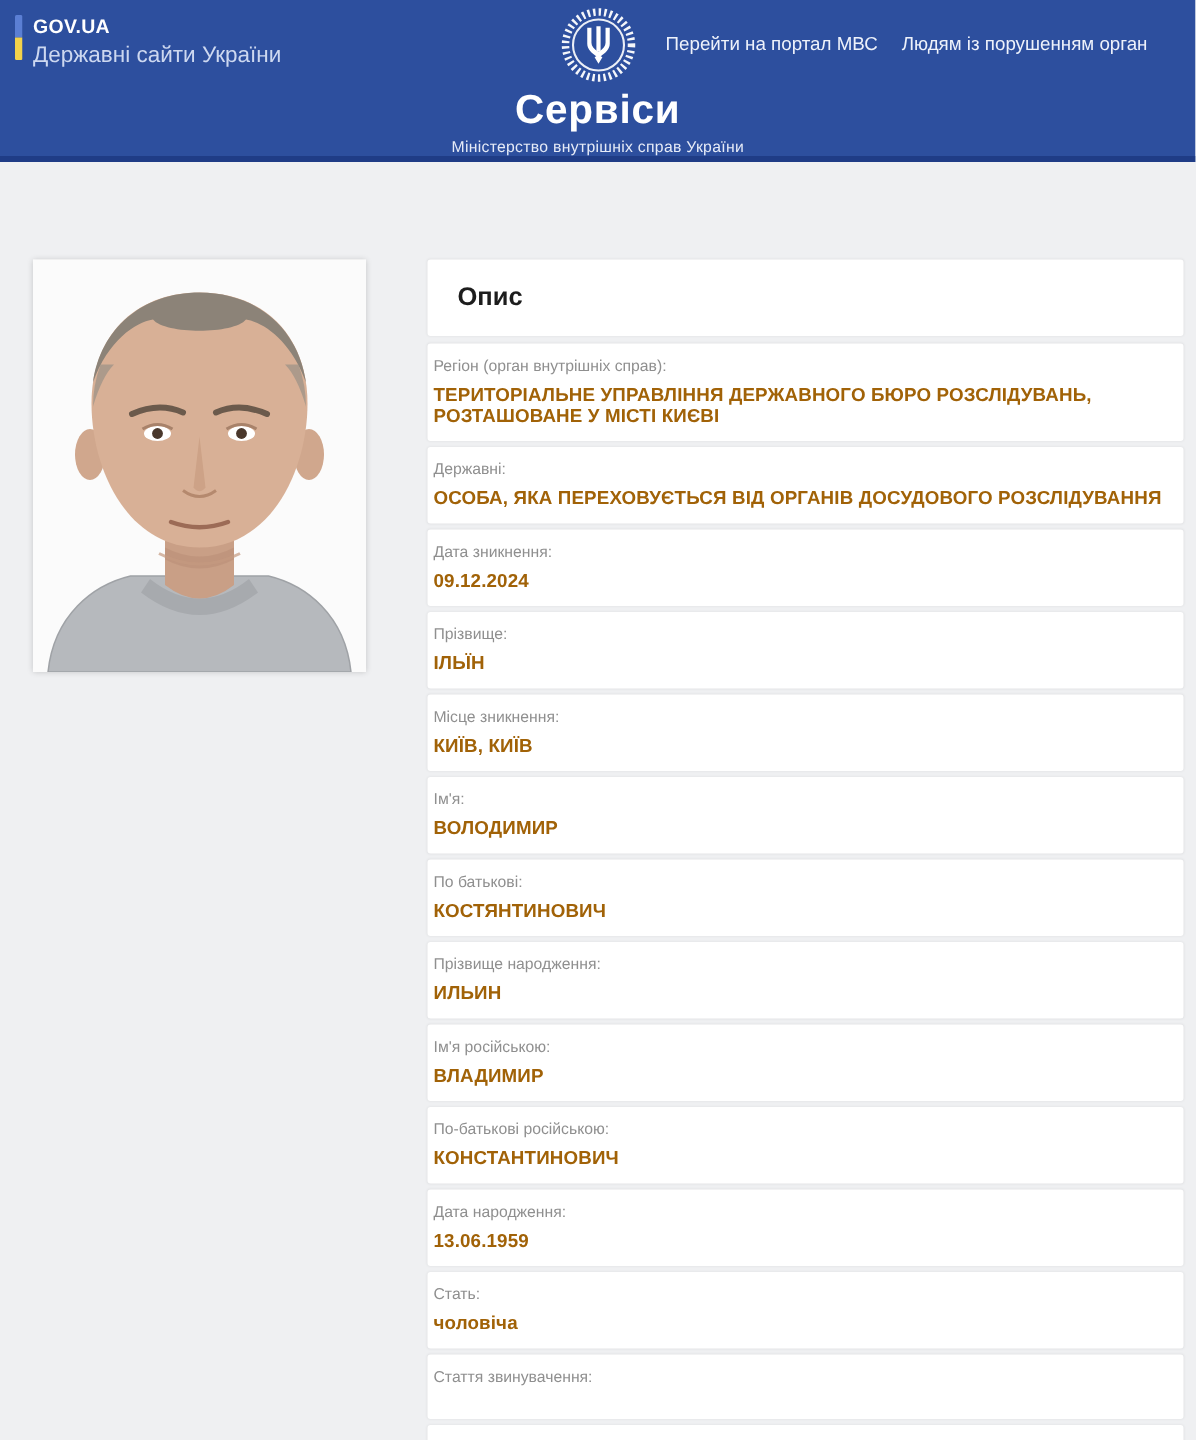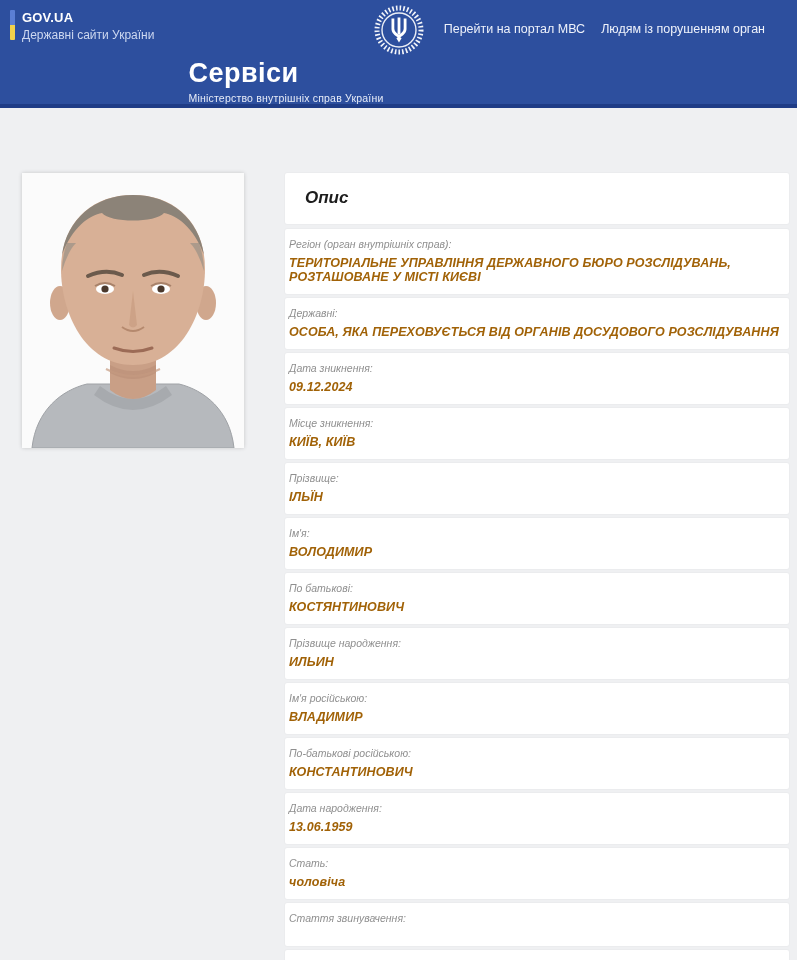--- a/index.html
+++ b/index.html
@@ -20,25 +20,25 @@
     color:#fff;
   }
   .govua {
     position:absolute; top:10px; left:10px;
     display:flex; align-items:flex-start; gap:7px;
   }
   .govua-flag { width:5px; height:30px; display:flex; flex-direction:column; border-radius:1px; overflow:hidden; }
   .govua-flag .b { flex:1; background:#5b7fd4; }
   .govua-flag .y { flex:1; background:#f2d24b; }
   .govua-title { font-size:13px; font-weight:bold; letter-spacing:.2px; }
-  .govua-sub { font-size:12px; color:#cdd8f0; margin-top:3px; }
+  .govua-sub { font-size:15px; color:#cdd8f0; margin-top:3px; }
 
   .brand {
     position:absolute; top:4px; left:50%; transform:translateX(-50%);
-    width:420px;
+    text-align:center; width:420px;
   }
   .brand-emblem { display:block; margin:0 auto 2px; }
   .brand-title { font-size:27px; font-weight:600; letter-spacing:.5px; }
   .brand-sub { font-size:10.5px; color:#e6ebf7; margin-top:3px; letter-spacing:.2px; }
 
   .header-links {
     position:absolute; top:22px; right:32px;
     display:flex; flex-direction:row; gap:16px; align-items:flex-end;
   }
   .header-link { font-size:12.5px; color:#eef2fb; text-decoration:none; cursor:pointer; }
@@ -58,21 +58,20 @@
   }
   .photo-wrap svg { display:block; }
 
   .content { flex:1; min-width:0; }
 
   .card {
     background:#fff;
     border-radius:2px;
     margin-bottom:4px;
     box-shadow:0 0 2px rgba(0,0,0,.07);
-    font-style:italic;
   }
   .title-card { padding:15px 20px 16px; margin-bottom:5px; }
   .page-title { font-size:17px; font-weight:bold; color:#1d1d1d; }
 
   .field { padding:9px 4px 10px; }
   .field-label { font-size:10.5px; color:#8f8f8f; margin-bottom:6px; }
   .field-value { font-size:12.5px; font-weight:bold; color:#a16207; letter-spacing:.1px; }
   .field.empty { padding-bottom:16px; }
 </style>
 </head>
@@ -170,27 +169,27 @@
       <div class="field-label">Державні:</div>
       <div class="field-value">ОСОБА, ЯКА ПЕРЕХОВУЄТЬСЯ ВІД ОРГАНІВ ДОСУДОВОГО РОЗСЛІДУВАННЯ</div>
     </div>
 
     <div class="card field">
       <div class="field-label">Дата зникнення:</div>
       <div class="field-value">09.12.2024</div>
     </div>
 
     <div class="card field">
+      <div class="field-label">Прізвище:</div>
+      <div class="field-value">ІЛЬЇН</div>
+    </div>
+
+    <div class="card field">
       <div class="field-label">Місце зникнення:</div>
       <div class="field-value">КИЇВ, КИЇВ</div>
-    </div>
-
-    <div class="card field">
-      <div class="field-label">Прізвище:</div>
-      <div class="field-value">ІЛЬЇН</div>
     </div>
 
     <div class="card field">
       <div class="field-label">Ім'я:</div>
       <div class="field-value">ВОЛОДИМИР</div>
     </div>
 
     <div class="card field">
       <div class="field-label">По батькові:</div>
       <div class="field-value">КОСТЯНТИНОВИЧ</div>

